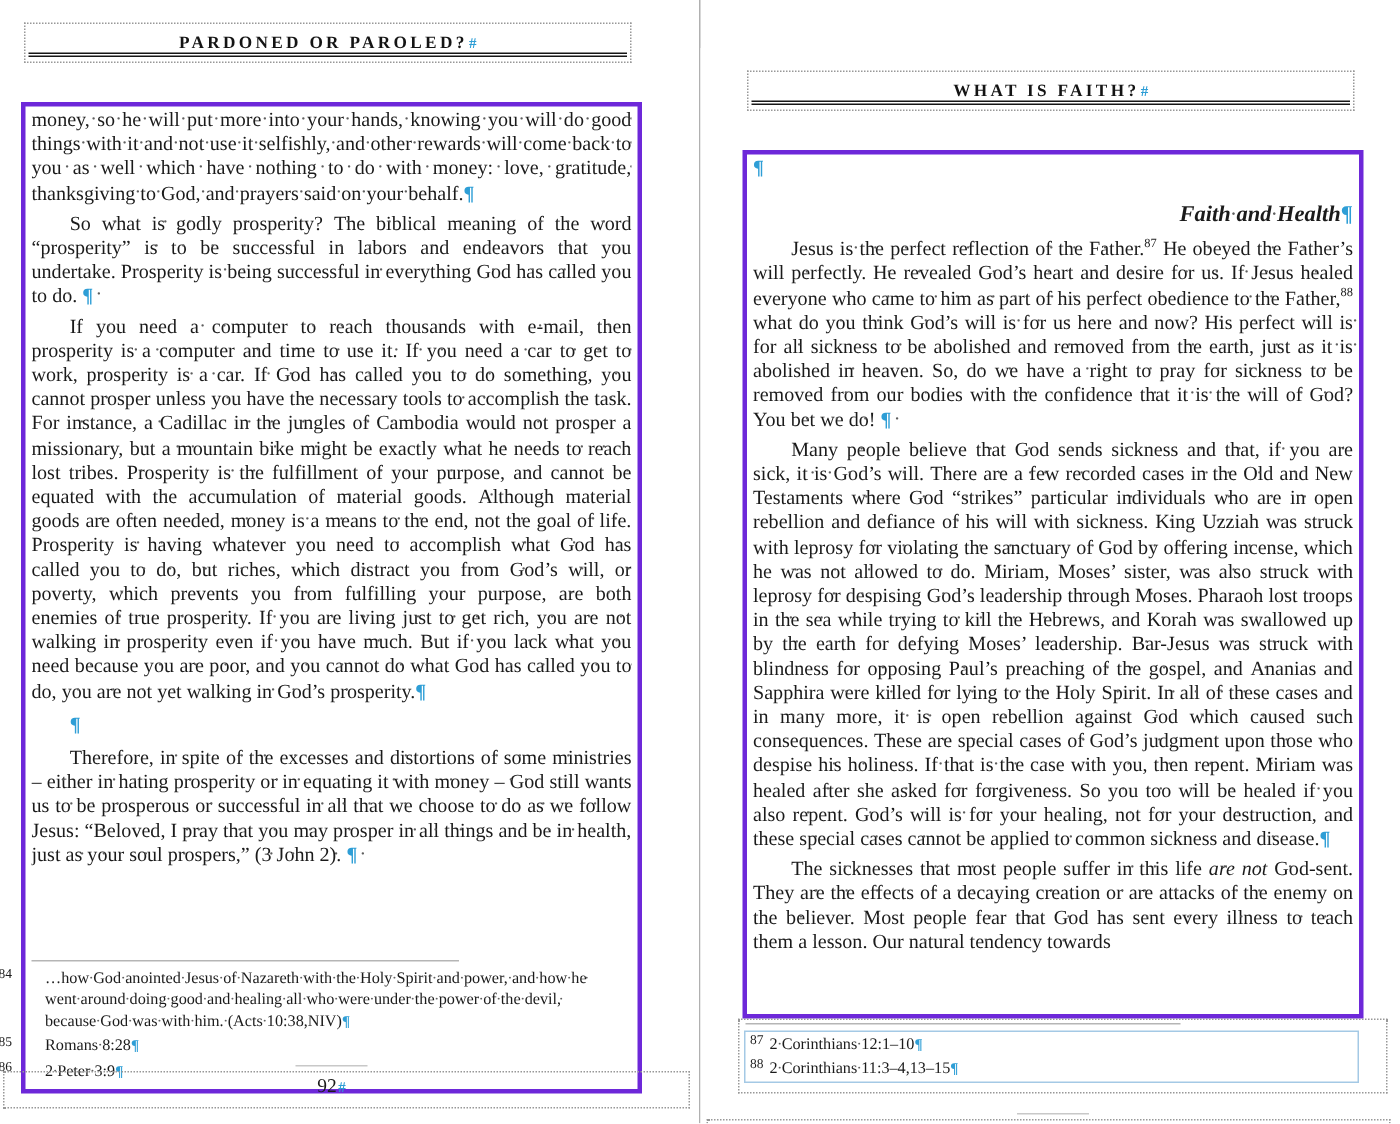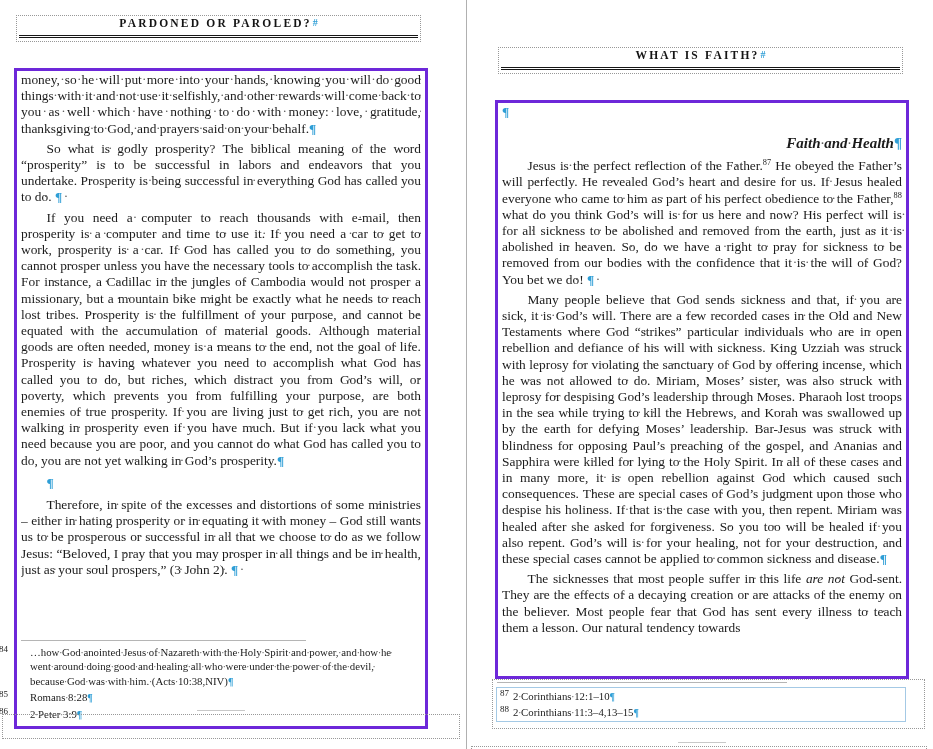--- a/index.html
+++ b/index.html
@@ -8,21 +8,21 @@
   .page{position:absolute;top:0;width:466px;height:749px;background:#fff;}
   .page-left{left:0;} .page-right{left:467px;margin-top:32px;}
   .divider{position:absolute;left:466px;top:0;width:1px;height:749px;background:#b0b0b0;}
 
   
   .header-box{position:absolute;top:15px;height:25px;border:1px dotted #989898;}
   .page-left .header-box{left:16px;width:403px;}
   .page-right .header-box{left:31px;width:403px;}
   .header-inner{position:absolute;left:2px;right:2px;top:1px;bottom:3px;
                 border-bottom:3px double #161616;
-                display:flex;align-items:flex-start;justify-content:center;}
+                display:flex;align-items:flex-end;justify-content:center;}
   .header-text{font-size:11.5px;font-weight:bold;letter-spacing:2.2px;color:#141414;}
   .mark{color:#2e9ed6;font-style:normal;font-weight:600;}
   .hash{font-size:10px;margin-left:1px;}
 
   
   .body-box{position:absolute;border:3px solid #6d28d9;padding:1px 4px;box-sizing:border-box;}
   .page-left .body-box{left:14px;top:68px;width:414px;height:661px;display:flex;flex-direction:column;}
   .page-right .body-box{left:28px;top:68px;width:414px;height:579px;overflow:hidden;}
   .bodytext{flex:1 1 auto;overflow:hidden;}
 
@@ -99,20 +99,23 @@
           <span class="fnnum">85</span><span>Romans<span class="sp"> <i class="dotmark">·</i></span>8:28</span><span class="mark">¶</span>
         </div>
         <div class="fnrow">
           <span class="fnnum">86</span><span>2<span class="sp"> <i class="dotmark">·</i></span>Peter<span class="sp"> <i class="dotmark">·</i></span>3:9</span><span class="mark">¶</span>
         </div>
       </div>
     </div>
 
     <div class="dotted-region region-footer"></div>
     <div class="footer-rule"></div>
+    <div class="pagenum">
+      <span>92</span><span class="mark hash">#</span>
+    </div>
   </div>
 
   <div class="divider"></div>
 
   <div class="page page-right">
 
     <div class="header-box">
       <div class="header-inner">
         <span class="header-text">WHAT IS FAITH?</span>
           <span class="mark hash">#</span>

